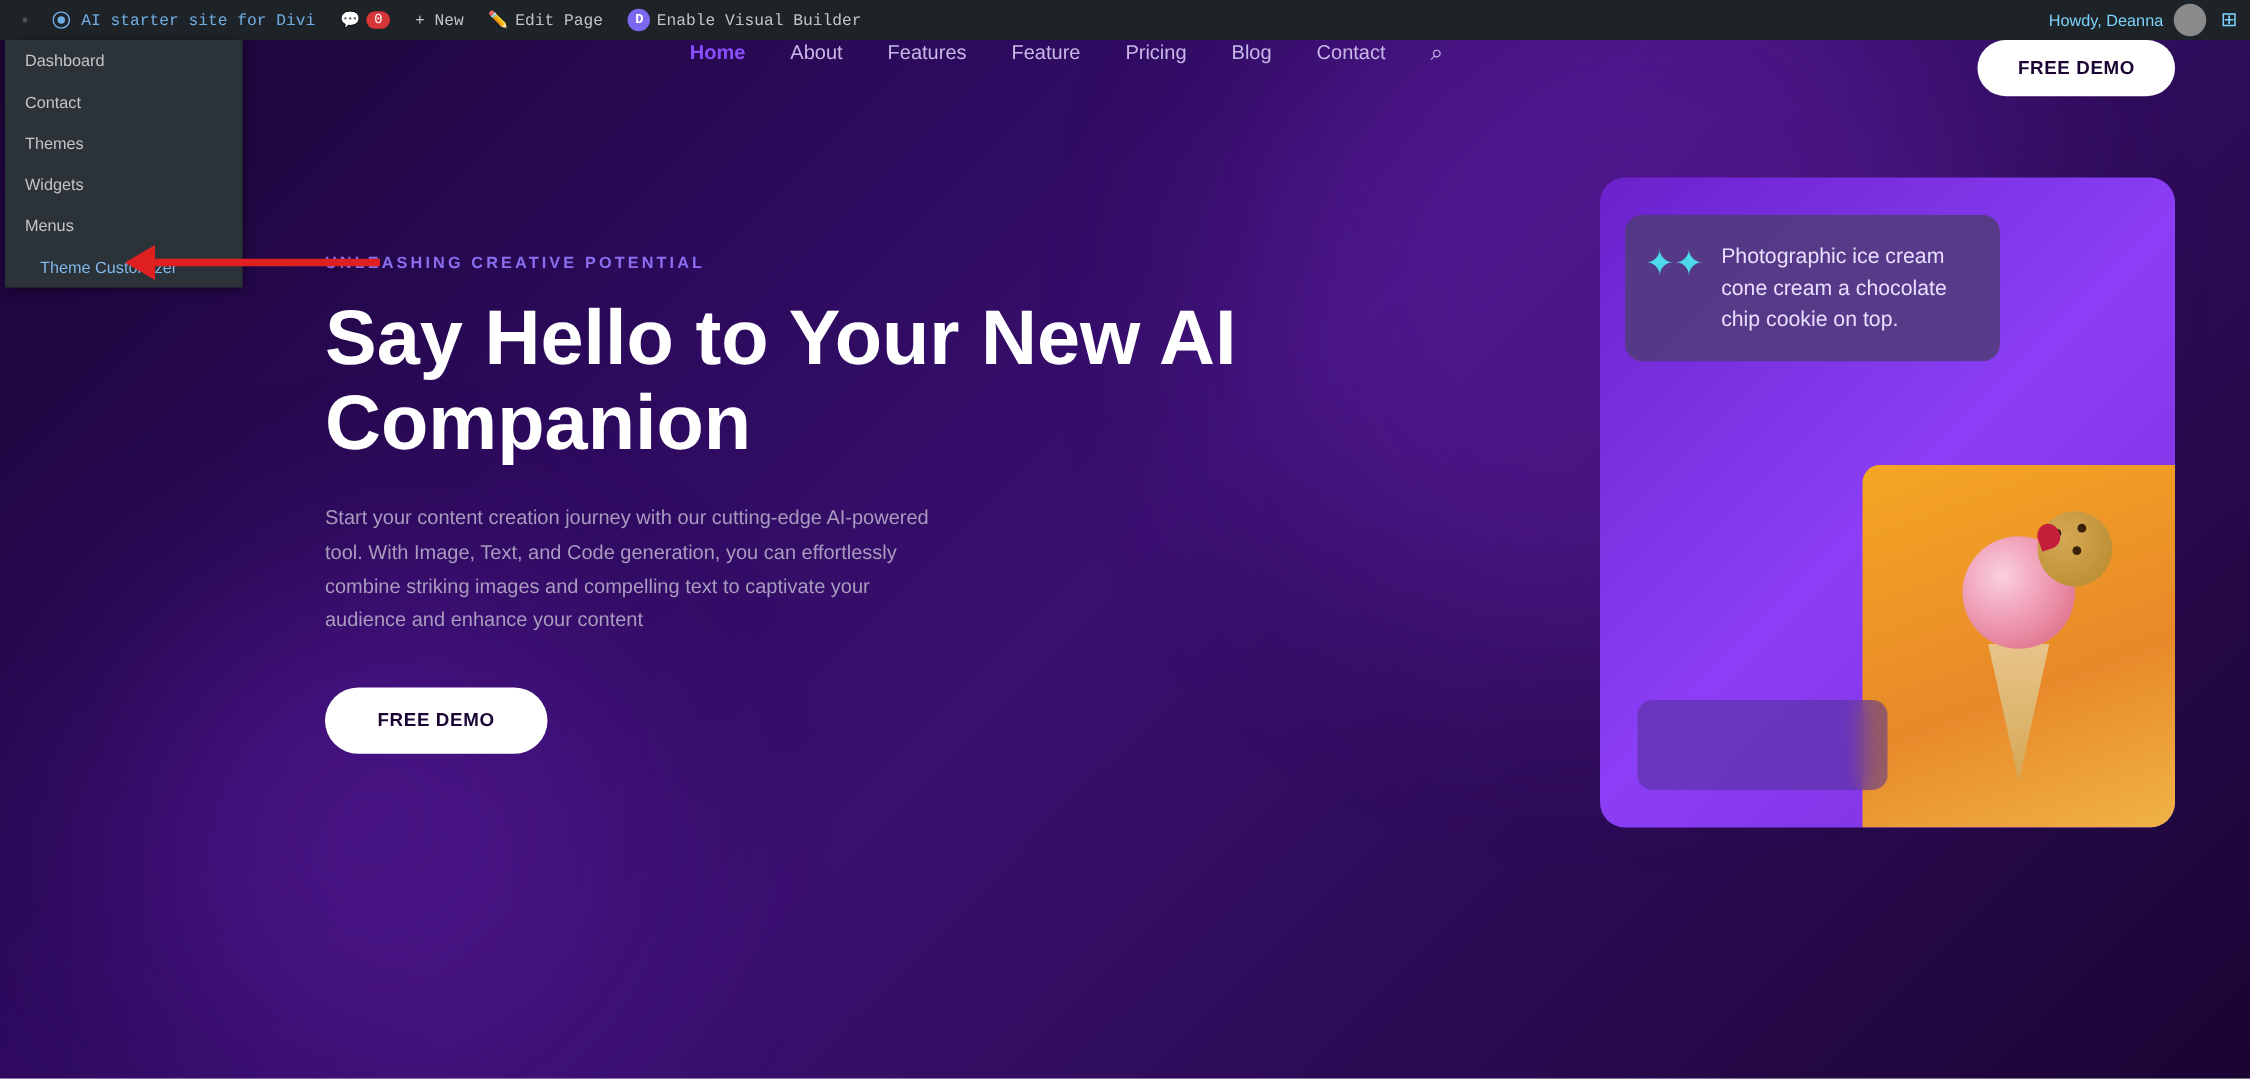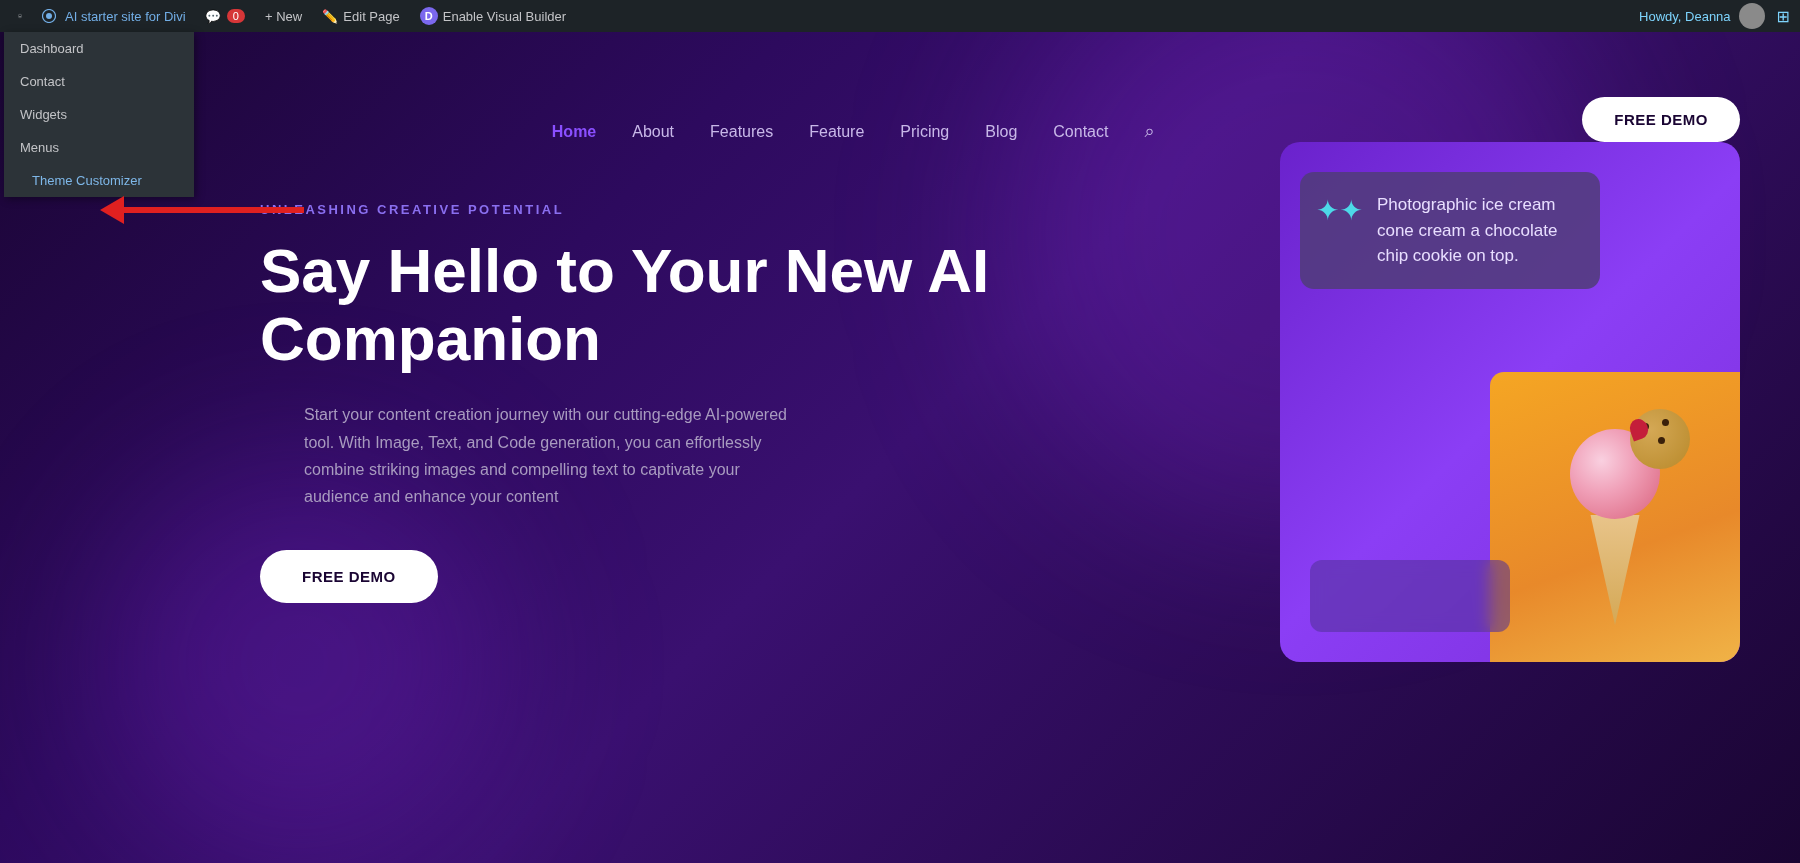--- a/index.html
+++ b/index.html
@@ -19,20 +19,21 @@
     .admin-bar-item {
       display: flex;
       align-items: center;
       gap: 5px;
       color: #c3c4c7;
       font-size: 13px;
       padding: 0 8px;
       height: 32px;
       cursor: pointer;
       white-space: nowrap;
+      font-family: Liberation Mono, monospace;
     }
     .admin-bar-item.active { color: #72aee6; }
     .admin-bar-wp-icon {
       width: 20px;
       height: 20px;
       display: flex;
       align-items: center;
       justify-content: center;
     }
     .admin-bar-right {
@@ -118,21 +119,21 @@
       width: 1800px;
       height: 831px;
       background: linear-gradient(135deg, #1a0533 0%, #2d0a5e 30%, #3a1070 50%, #1a0533 100%);
       position: relative;
       overflow: hidden;
     }
 
     
     #nav {
       display: flex;
-      align-items: flex-end;
+      align-items: flex-start;
       justify-content: space-between;
       padding: 0 60px;
       height: 110px;
       position: relative;
       z-index: 10;
     }
     #nav-logo {
       width: 64px;
       height: 64px;
       border-radius: 50%;
@@ -200,21 +201,20 @@
       font-weight: 900;
       line-height: 1.1;
       margin-bottom: 28px;
     }
     #hero-body {
       color: #a89bbf;
       font-size: 16px;
       line-height: 1.7;
       max-width: 500px;
       margin-bottom: 40px;
-      margin-left: 44px;
     }
     #hero-btn {
       background: #fff;
       color: #1a0533;
       border: none;
       border-radius: 50px;
       padding: 18px 42px;
       font-size: 15px;
       font-weight: 700;
       cursor: pointer;
@@ -364,20 +364,21 @@
   <div class="admin-bar-right">
     <span>Howdy, Deanna</span>
     <span class="admin-avatar"></span>
     <span style="font-size:16px; cursor:pointer; margin-left:8px;">⊞</span>
   </div>
 </div>
 
 <div id="dropdown-menu">
   <a class="dropdown-item">Dashboard</a>
   <a class="dropdown-item">Contact</a>
+  <a class="dropdown-item">Themes</a>
   <a class="dropdown-item">Widgets</a>
   <a class="dropdown-item">Menus</a>
   <a class="dropdown-item highlighted">Theme Customizer</a>
 </div>
 
 <div id="red-arrow">
   <div class="arrow-head"></div>
   <div class="arrow-shaft"></div>
 </div>
 

